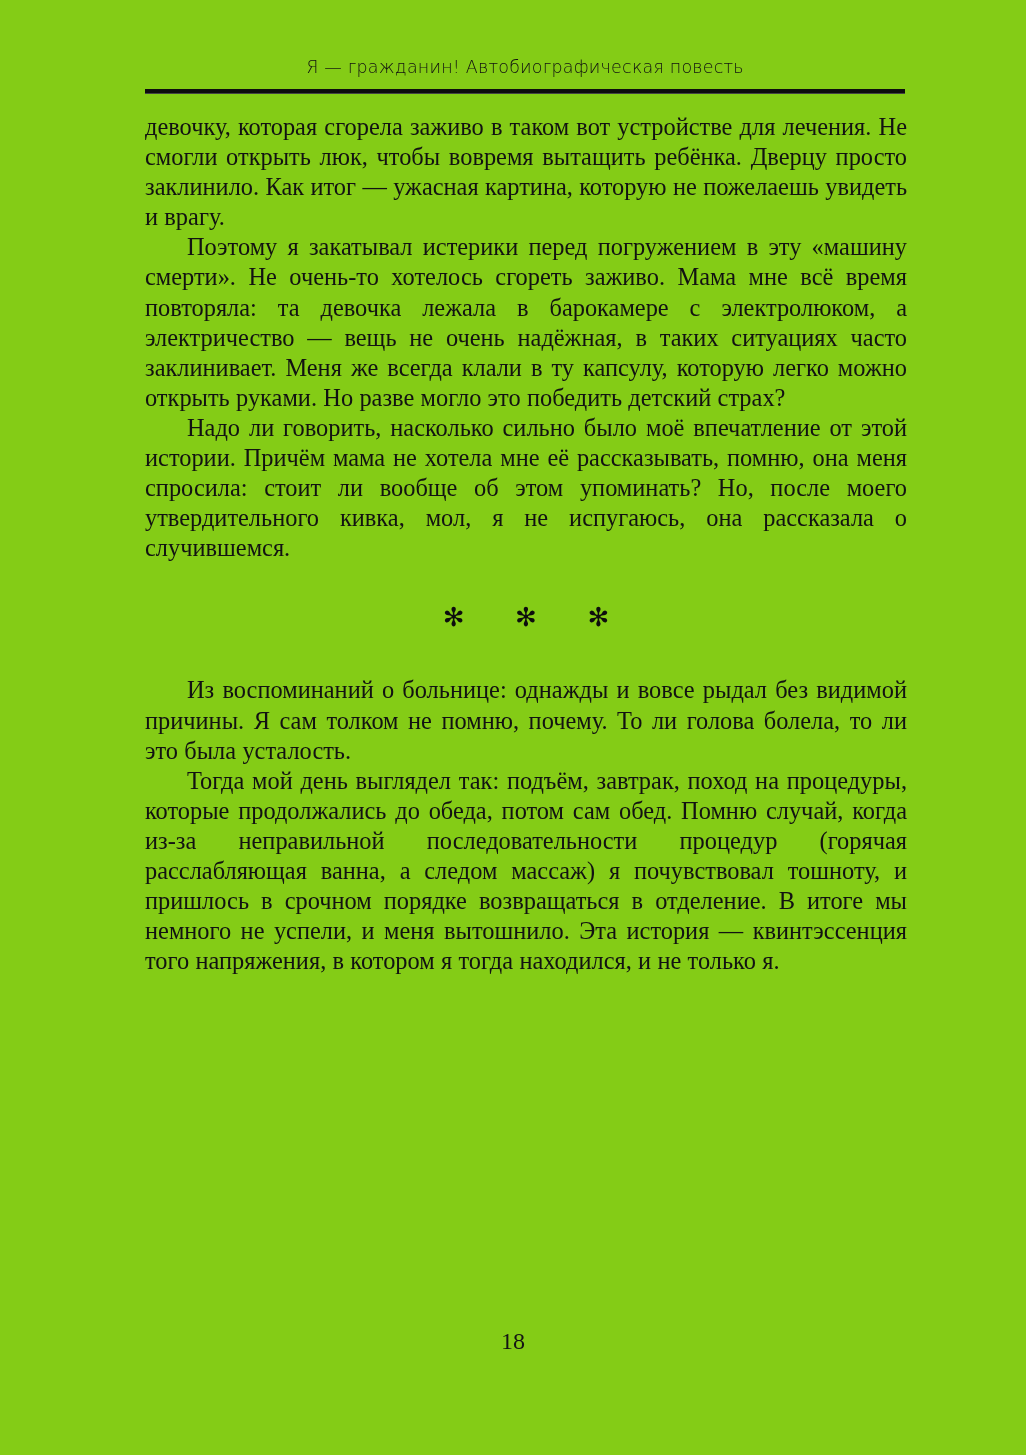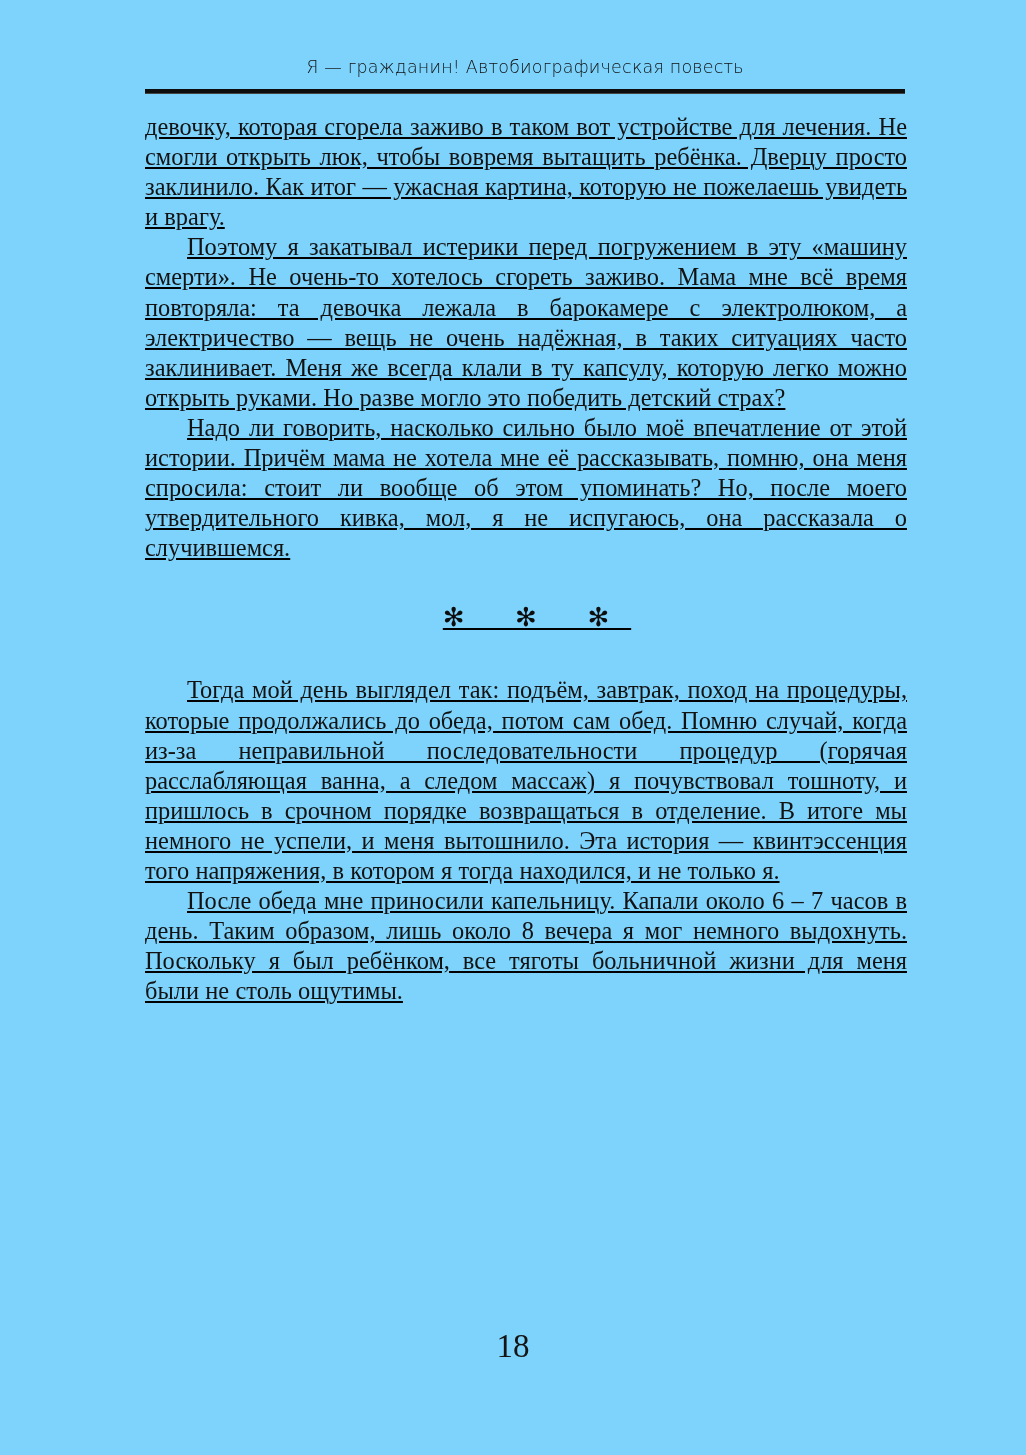--- a/index.html
+++ b/index.html
@@ -4,21 +4,21 @@
 <style>
   html, body {
     margin: 0;
     padding: 0;
     background: #ffffff;
   }
   .page {
     position: relative;
     width: 1026px;
     height: 1455px;
-    background: #7dd3fc;
+    background: #84cc16;
     overflow: hidden;
     box-sizing: border-box;
   }
   .running-head {
     position: absolute;
     left: 145px;
     top: 57px;
     width: 760px;
     text-align: center;
     font-family: "DejaVu Sans", "Liberation Sans", sans-serif;
@@ -35,21 +35,20 @@
     width: 760px;
     height: 4px;
     background: #0d0d0d;
     border-bottom: 1px solid #444444;
   }
   .textblock {
     position: absolute;
     left: 145px;
     top: 112px;
     width: 762px;
-    text-decoration: underline;
   }
   p.para {
     margin: 0;
     font-family: "Liberation Serif", "DejaVu Serif", serif;
     font-size: 24.4px;
     line-height: 30.1px;
     color: #121212;
     text-align: justify;
     text-indent: 42px;
     hyphens: manual;
@@ -73,21 +72,21 @@
     margin: 38px 0 40px 0;
     line-height: 34px;
   }
   .folio {
     position: absolute;
     left: 0;
     top: 1328px;
     width: 1026px;
     text-align: center;
     font-family: "Liberation Serif", "DejaVu Serif", serif;
-    font-size: 33px;
+    font-size: 24px;
     color: #141414;
   }
 </style>
 </head>
 <body>
 
 <div class="page">
 
   <div class="running-head">Я — гражданин! Автобиографическая повесть</div>
 
@@ -97,22 +96,22 @@
 
     <p class="para noindent">девочку, которая сгорела заживо в таком вот устройстве для лечения. Не смогли открыть люк, чтобы вовремя вытащить ребёнка. Дверцу просто заклинило. Как итог — ужасная картина, которую не пожелаешь увидеть и врагу.</p>
 
     <p class="para">Поэтому я закатывал истерики перед погружением в эту «машину смерти». Не очень-то хотелось сгореть заживо. Мама мне всё время повторяла: та девочка лежала в барокамере с электролюком, а электричество — вещь не очень надёжная, в таких ситуациях часто заклинивает. Меня же всегда клали в ту капсулу, которую легко можно открыть руками. Но разве могло это победить детский страх?</p>
 
     <p class="para">Надо ли говорить, насколько сильно было моё впечатление от этой истории. Причём мама не хотела мне её рассказывать, помню, она меня спросила: стоит ли вообще об этом упоминать? Но, после моего утвердительного кивка, мол, я не испугаюсь, она рассказала о случившемся.</p>
 
 
     <div class="sep">✻ ✻ ✻</div>
 
+    <p class="para">Из воспоминаний о больнице: однажды и вовсе рыдал без видимой причины. Я сам толком не помню, почему. То ли голова болела, то ли это была усталость.</p>
 
     <p class="para">Тогда мой день выглядел так: подъём, завтрак, поход на процедуры, которые продолжались до обеда, потом сам обед. Помню случай, когда из-за неправильной последовательности процедур (горячая расслабляющая ванна, а следом массаж) я почувствовал тошноту, и пришлось в срочном порядке возвращаться в отделение. В итоге мы немного не успели, и меня вытошнило. Эта история — квинтэссенция того напряжения, в котором я тогда находился, и не только я.</p>
 
-    <p class="para">После обеда мне приносили капельницу. Капали около 6 – 7 часов в день. Таким образом, лишь около 8 вечера я мог немного выдохнуть. Поскольку я был ребёнком, все тяготы больничной жизни для меня были не столь ощутимы.</p>
 
   </div>
 
   <div class="folio">18</div>
 
 </div>
 
 </body></html>

